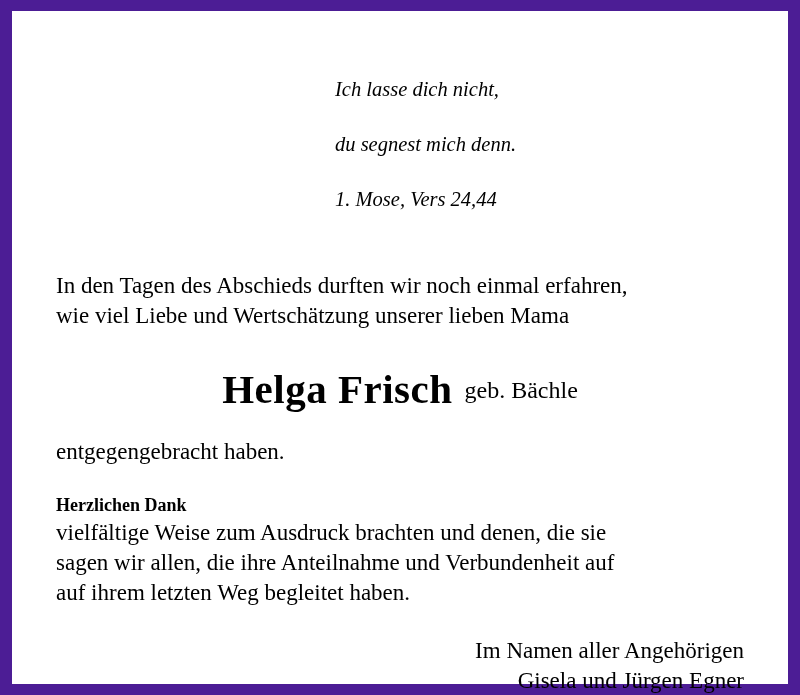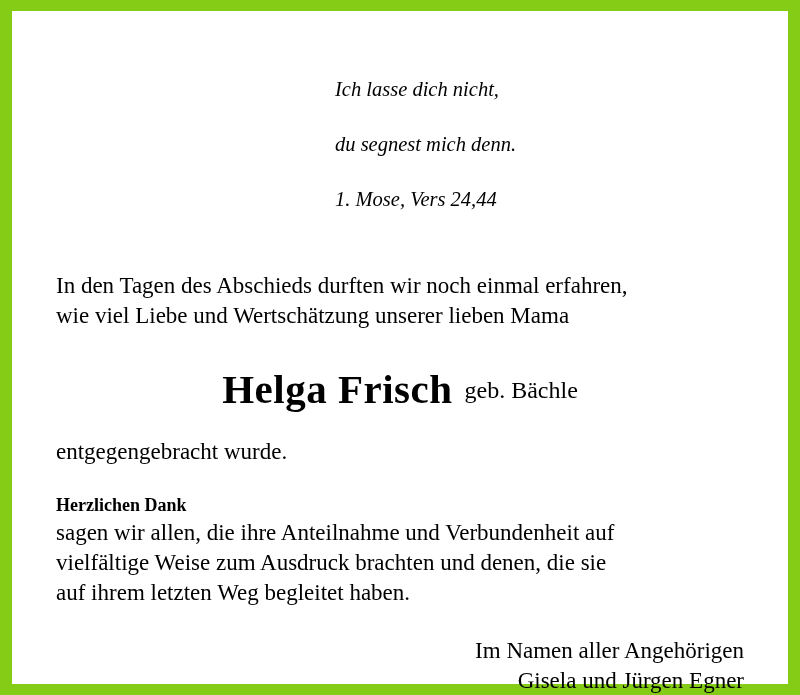--- a/index.html
+++ b/index.html
@@ -11,21 +11,21 @@
     width: 800px;
     height: 695px;
     font-family: "Liberation Serif", serif;
     color: #000000;
     overflow: hidden;
   }
   .notice-frame {
     box-sizing: border-box;
     width: 800px;
     height: 695px;
-    background: #84cc16;
+    background: #4c1d95;
     padding: 11px 12px 11px 12px;
   }
   .notice-inner {
     box-sizing: border-box;
     width: 100%;
     height: 100%;
     background: #ffffff;
     position: relative;
     padding: 38px 44px 0 44px;
   }
@@ -105,27 +105,27 @@
 
     <div class="intro">
       <span class="intro-line">In den Tagen des Abschieds durften wir noch einmal erfahren,</span>
       <span class="intro-line">wie viel Liebe und Wertschätzung unserer lieben Mama</span>
     </div>
 
     <div class="name-block">
       <span class="name-main">Helga Frisch</span><span class="name-suffix">geb. Bächle</span>
     </div>
 
-    <div class="after-name">entgegengebracht wurde.</div>
+    <div class="after-name">entgegengebracht haben.</div>
 
     <div class="thanks-heading">Herzlichen Dank</div>
 
     <div class="thanks-body">
+      <span class="thanks-line">vielfältige Weise zum Ausdruck brachten und denen, die sie</span>
       <span class="thanks-line">sagen wir allen, die ihre Anteilnahme und Verbundenheit auf</span>
-      <span class="thanks-line">vielfältige Weise zum Ausdruck brachten und denen, die sie</span>
       <span class="thanks-line">auf ihrem letzten Weg begleitet haben.</span>
     </div>
 
     <div class="signature">
       <span class="signature-line">Im Namen aller Angehörigen</span>
       <span class="signature-line">Gisela und Jürgen Egner</span>
     </div>
 
   </div>
 </div>

